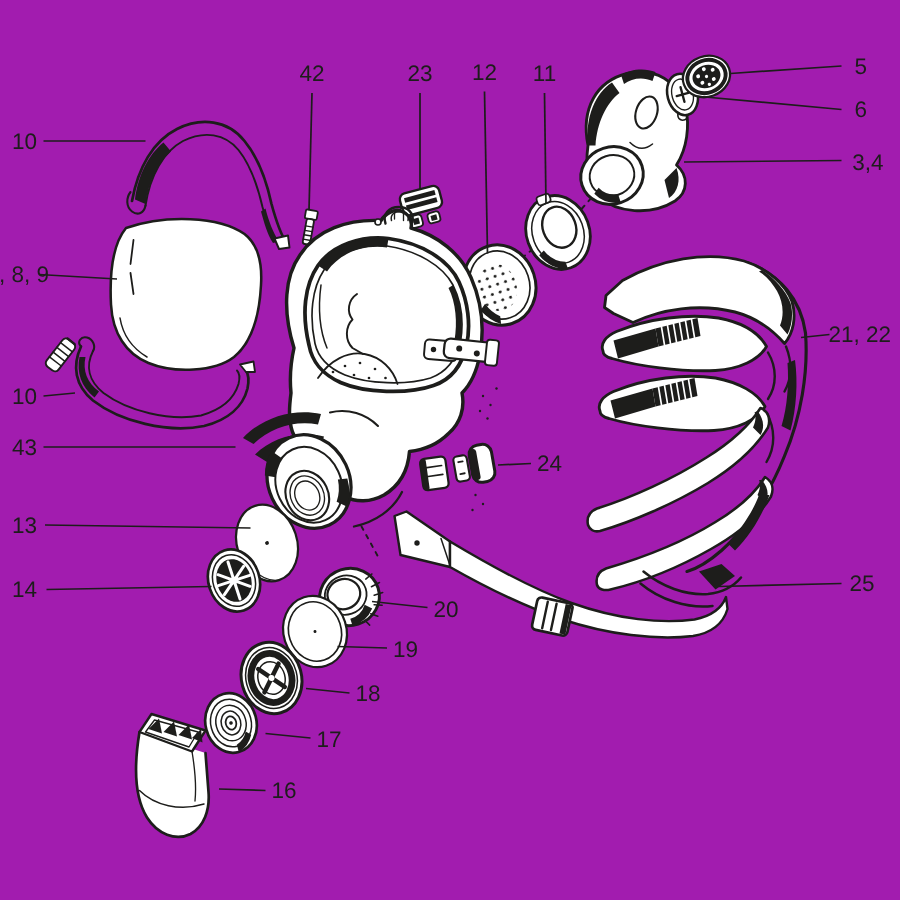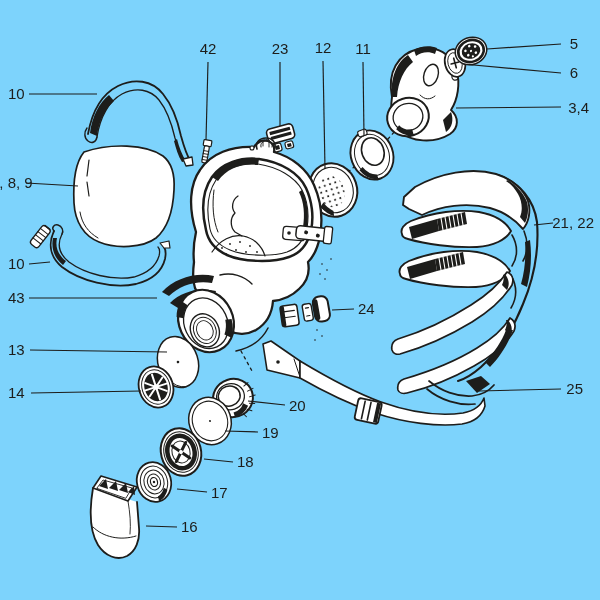--- a/index.html
+++ b/index.html
@@ -1,16 +1,16 @@
 <!DOCTYPE html>
 <html><head>
 <meta charset="utf-8">
 <style>
   html,body{margin:0;padding:0;background:#fff;}
-  .stage{position:relative;width:600px;height:600px;background:#7dd3fc;overflow:hidden;
+  .stage{position:relative;width:600px;height:600px;background:#a21caf;overflow:hidden;
          font-family:"Liberation Sans",sans-serif;}
   svg{position:absolute;left:0;top:0;display:block;}
   #labels-layer text{font-family:"Liberation Sans",sans-serif;font-weight:400;}
   .leader{fill:none;}
 </style>
 </head>
 <body>
 
 <div class="stage">
 <svg width="600" height="600" viewBox="0 0 600 600">

